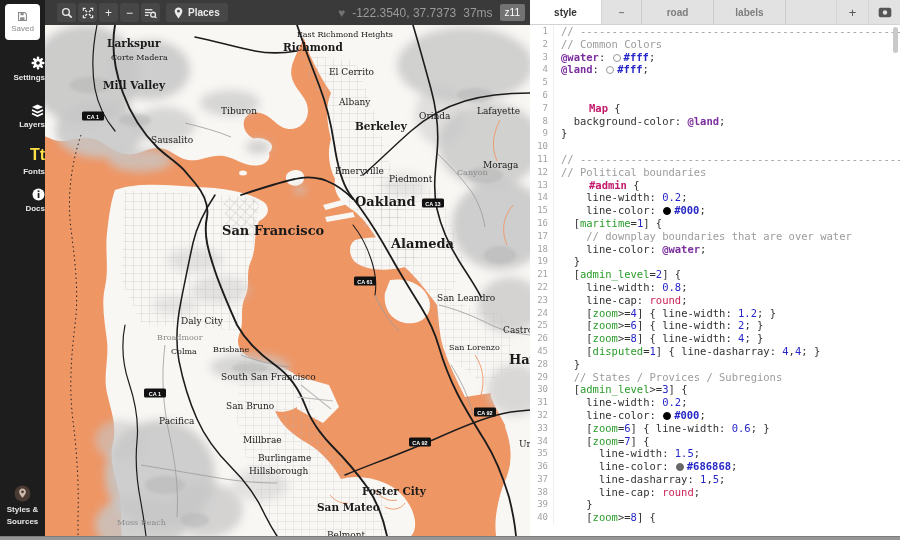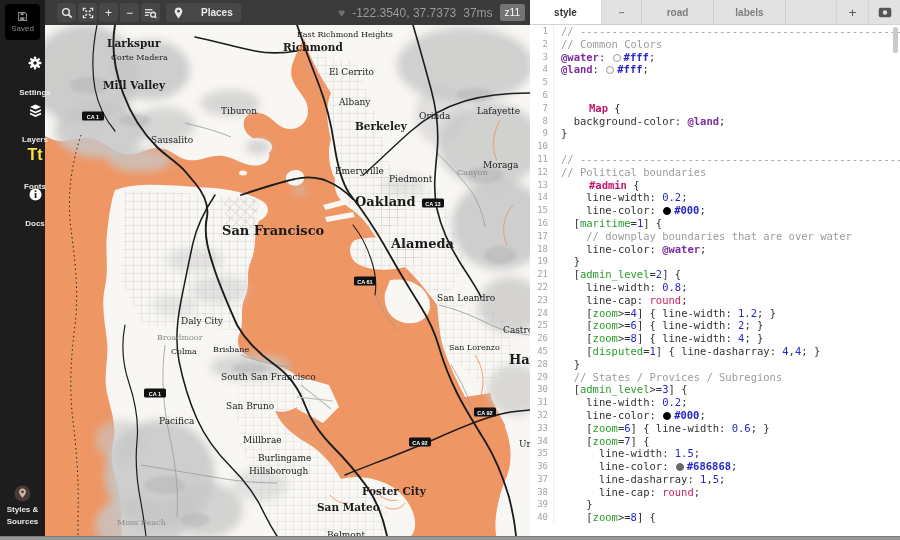--- a/index.html
+++ b/index.html
@@ -2,39 +2,39 @@
 <html><head>
 <meta charset="utf-8">
 <style>
   * { margin:0; padding:0; box-sizing:border-box; }
   html,body { width:900px; height:540px; overflow:hidden; background:#1d1d1d;
               font-family:"Liberation Sans", sans-serif; }
   .app { position:relative; width:900px; height:540px; }
 
   
   .sidebar { position:absolute; left:0; top:0; width:45px; height:536px; background:#1d1d1d; z-index:5; }
-  .saved-btn { position:absolute; left:5px; top:4px; width:35px; height:36px; background:#000000;
+  .saved-btn { position:absolute; left:5px; top:4px; width:35px; height:36px; background:#ffffff;
                border-radius:4px; display:flex; flex-direction:column; align-items:center; justify-content:center;
                color:#8a8a8a; font-size:8px; gap:2px; cursor:pointer; }
-  .nav-item { position:absolute; left:0; width:45px; display:flex; flex-direction:column; align-items:center;
-              gap:18px; color:#e8e8e8; font-size:8px; font-weight:bold; cursor:pointer; text-align:center;padding-left:25px; }
+  .nav-item { position:absolute; left:0; width:45px; display:flex; flex-direction:column; align-items:flex-end;
+              gap:3px; color:#e8e8e8; font-size:8px; font-weight:bold; cursor:pointer; text-align:center;padding-left:25px; }
   .nav-item svg { display:block; }
   .nav-fonts-glyph { font-size:16px; font-weight:bold; color:#fde047; font-family:Liberation Sans, sans-serif; }
   .bottom-item { position:absolute; left:0; bottom:10px; width:45px; display:flex; flex-direction:column;
                  align-items:center; gap:3px; color:#e8e8e8; font-size:8px; font-weight:bold; text-align:center; cursor:pointer; }
 
   
   .mapwrap { position:absolute; left:45px; top:0; width:485px; height:536px; background:#EF9665; }
   .maptoolbar { position:absolute; left:0; top:0; width:485px; height:25px; background:#3a3a3a;
                 display:flex; align-items:center; z-index:4; }
   .tb-btn { height:19px; min-width:19px; margin-left:2px; background:#474747; border-radius:3px;
             display:flex; align-items:center; justify-content:center; color:#e9e9e9; cursor:pointer;
             font-size:12px; line-height:1; padding:0 3px; }
   .tb-btn:first-child { margin-left:12px; }
-  .places-btn { padding:0 8px; gap:18px; font-size:10px; font-weight:bold; margin-left:6px; }
+  .places-btn { padding:0 8px; gap:5px; font-size:10px; font-weight:bold; margin-left:6px; }
   .tb-status { margin-left:auto; display:flex; align-items:center; gap:7px; padding-right:5px; }
   .heart { color:#737373; font-size:12px; cursor:pointer; }
   .coords, .rendertime { color:#9a9a9a; font-size:12px; }
   .zoom-badge { background:#737373; color:#fff; font-size:10px; font-weight:normal; padding:3px 5px; border-radius:2px; }
   .mapsvg { position:absolute; left:0; top:25px; width:485px; height:511px; display:block; cursor:grab; }
   .lbl { font-family:"DejaVu Serif", serif; fill:#1a1a1a; }
   .lbl.xl { font-size:13px; font-weight:bold; }
   .lbl.lg { font-size:10.5px; font-weight:bold; }
   .lbl.md { font-size:9px; }
   .lbl.sm { font-size:8px; }

